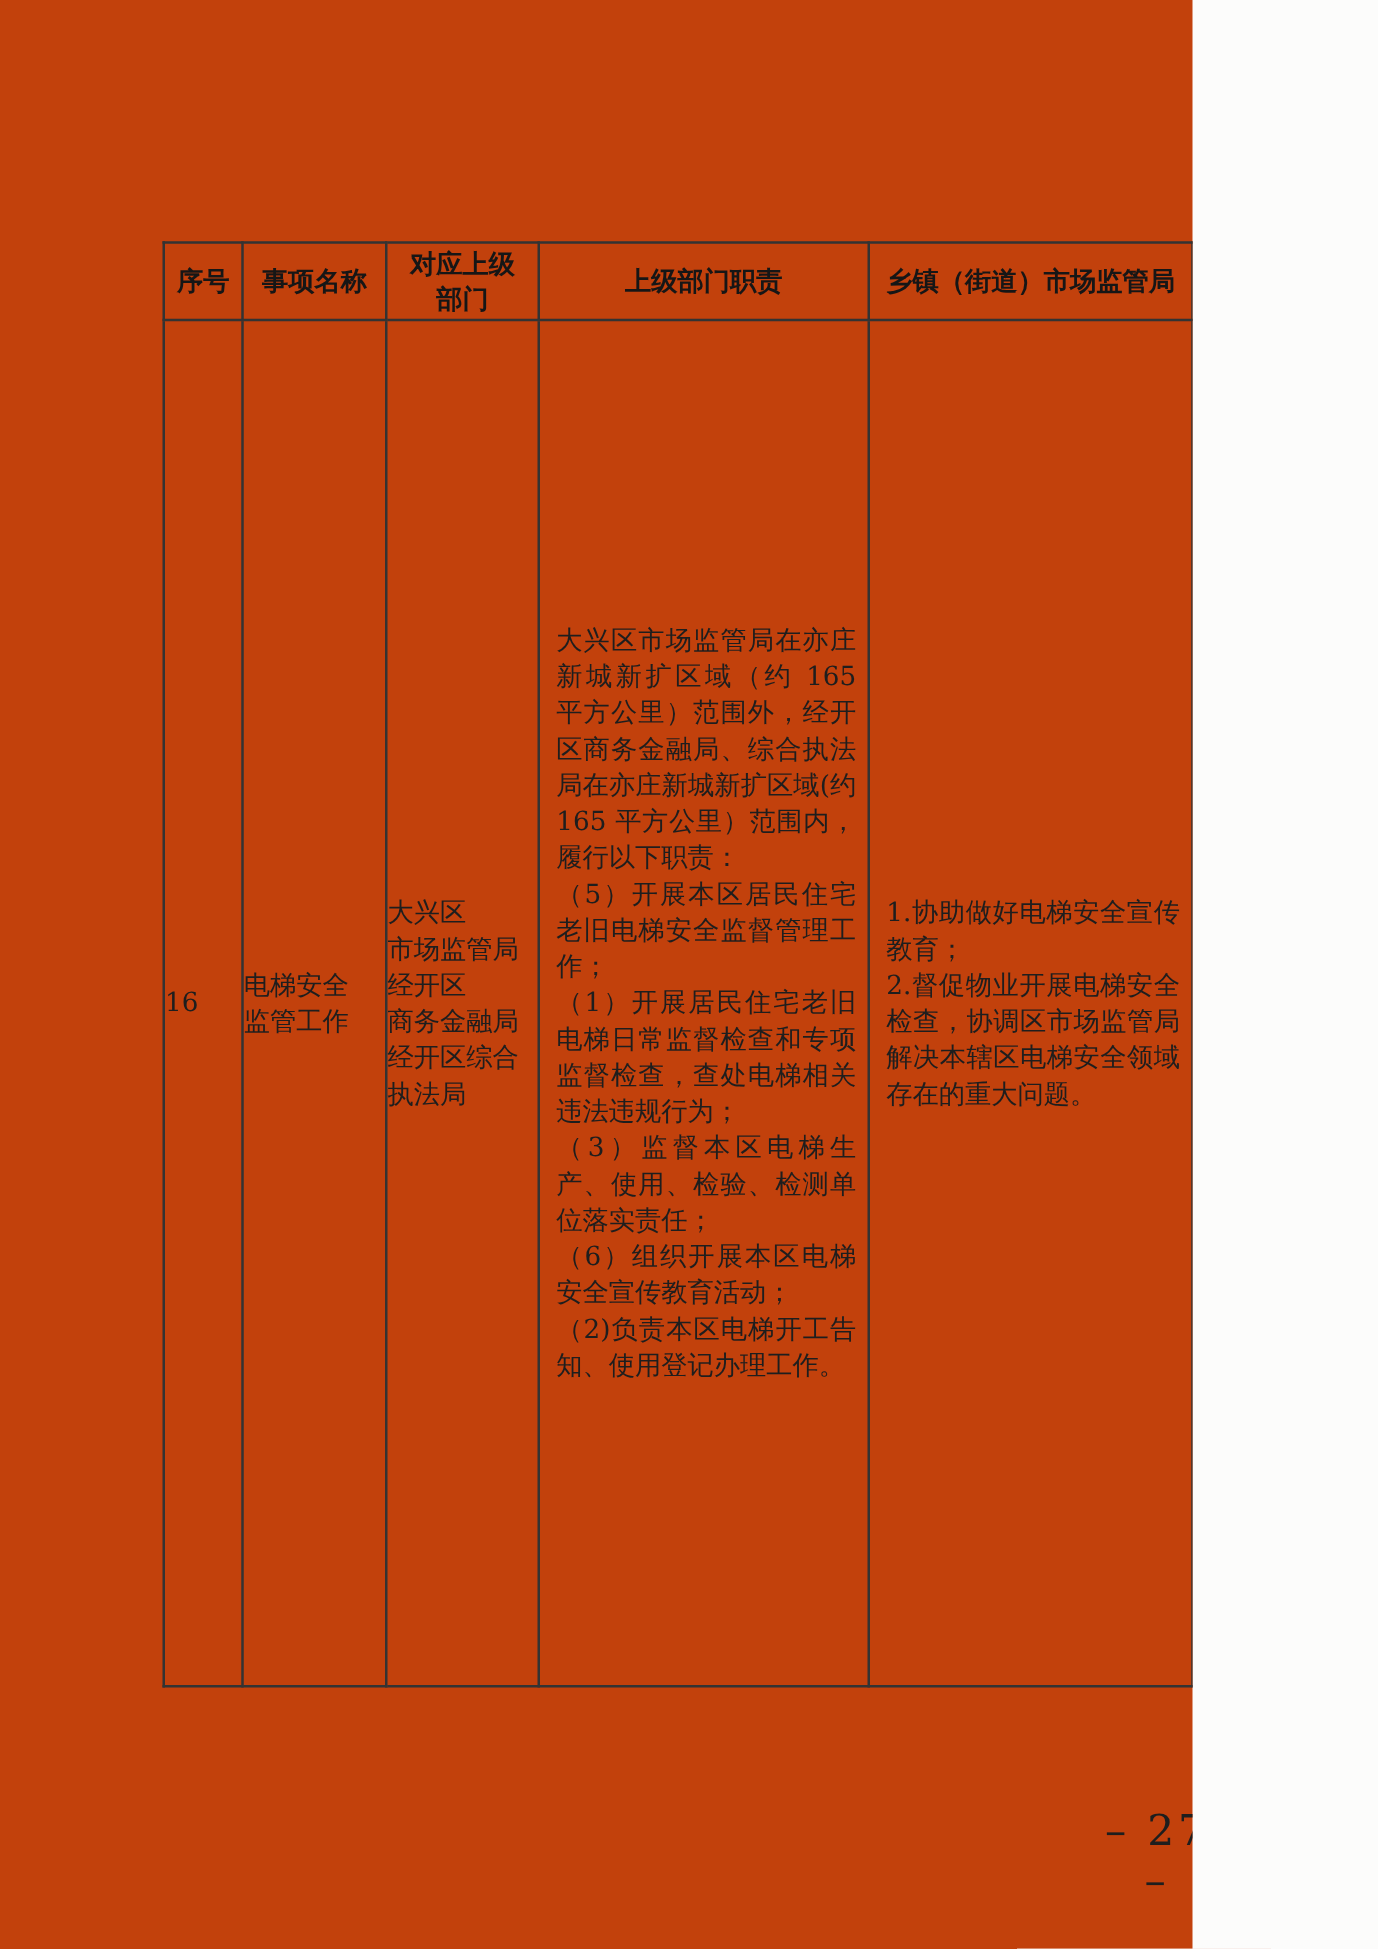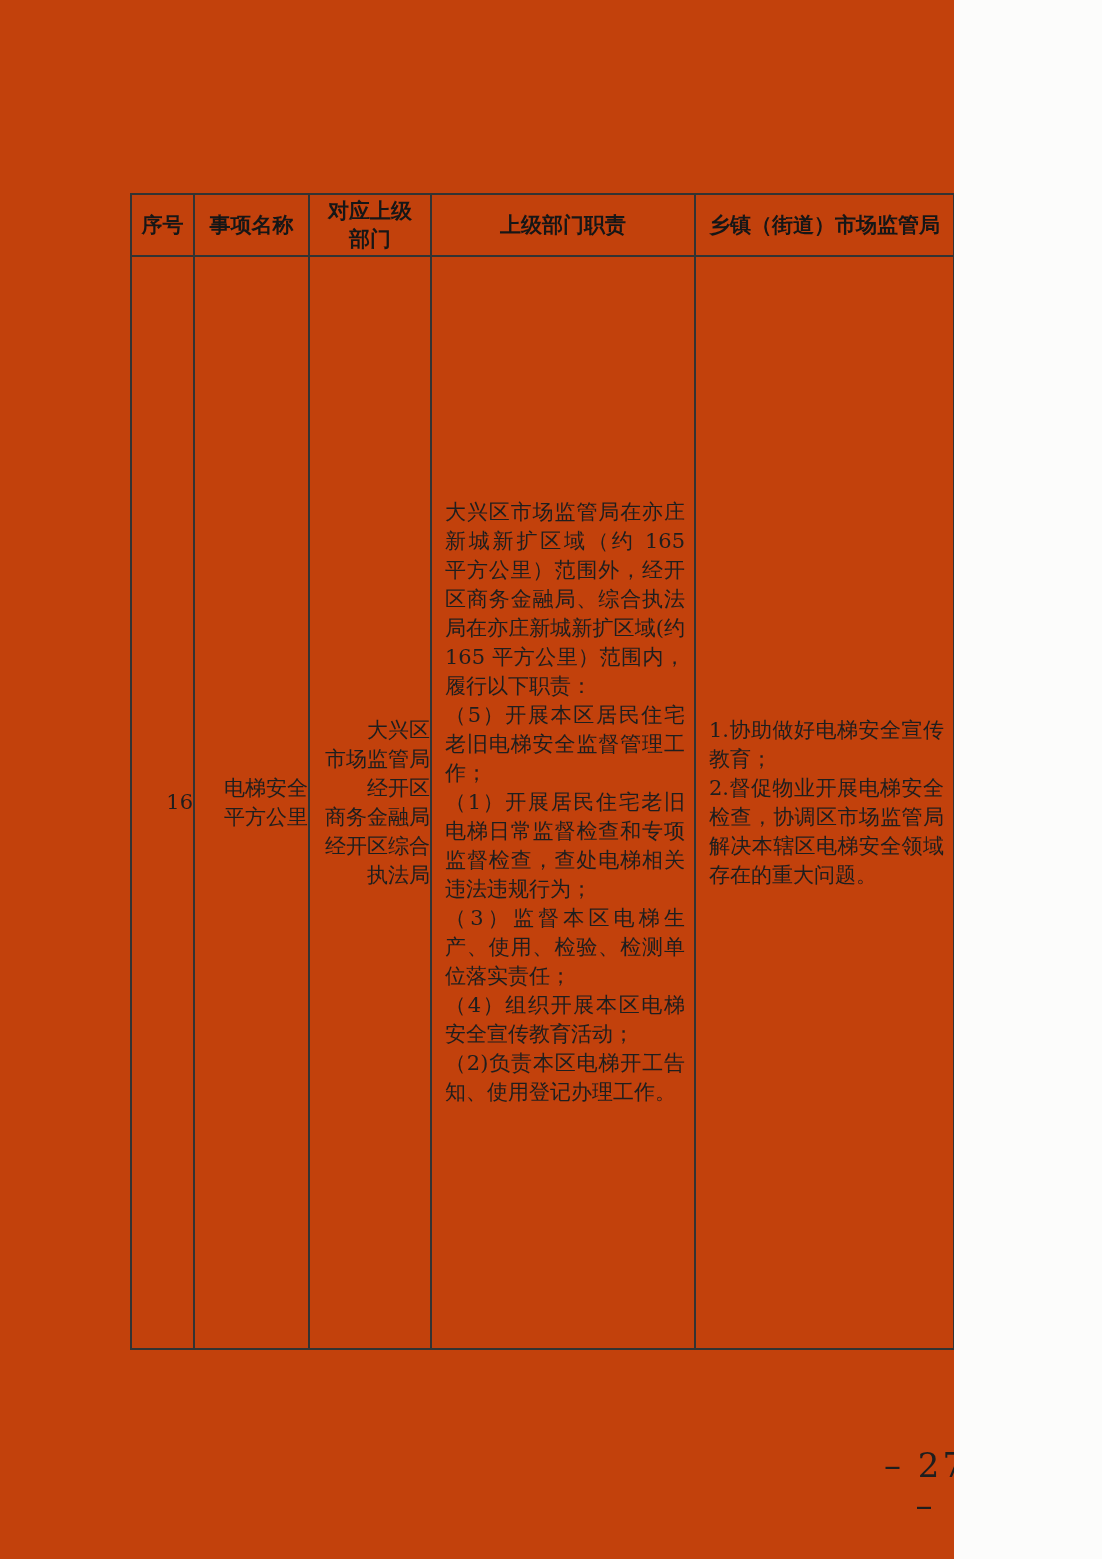--- a/index.html
+++ b/index.html
@@ -40,21 +40,21 @@
     height: 62px;
     color: #161616;
   }
   .resp-table tbody td {
     height: 1093px;
     vertical-align: middle;
     font-size: 21px;
     line-height: 29px;
   }
   .pre { white-space: pre-line; margin-top: 40px; }
-  .center { text-align: right; }
+  .center { text-align: left; }
   td.cell-duties { padding: 0 9px 0 13px; }
   td.cell-duties p {
     margin: 0;
     text-align: justify;
     text-justify: inter-character;
     text-align-last: left;
   }
   .page-number {
     position: absolute;
     left: 878px;
@@ -87,33 +87,33 @@
         <th class="pre">对应上级
 部门</th>
         <th>上级部门职责</th>
         <th>乡镇（街道）市场监管局</th>
       </tr>
     </thead>
     <tbody>
       <tr>
         <td class="center">16</td>
         <td class="pre center">电梯安全
-平方公里</td>
+监管工作</td>
         <td class="pre center">大兴区
 市场监管局
 经开区
 商务金融局
 经开区综合
 执法局</td>
         <td class="cell-duties">
           <p>大兴区市场监管局在亦庄新城新扩区域（约 165 平方公里）范围外，经开区商务金融局、综合执法局在亦庄新城新扩区域(约 165 平方公里）范围内，履行以下职责：</p>
           <p>（5）开展本区居民住宅老旧电梯安全监督管理工作；</p>
           <p>（1）开展居民住宅老旧电梯日常监督检查和专项监督检查，查处电梯相关违法违规行为；</p>
           <p>（3）监督本区电梯生产、使用、检验、检测单位落实责任；</p>
-          <p>（4）组织开展本区电梯安全宣传教育活动；</p>
+          <p>（6）组织开展本区电梯安全宣传教育活动；</p>
           <p>（2)负责本区电梯开工告知、使用登记办理工作。</p>
         </td>
         <td class="cell-duties">
           <p>1.协助做好电梯安全宣传教育；</p>
           <p>2.督促物业开展电梯安全检查，协调区市场监管局解决本辖区电梯安全领域存在的重大问题。</p>
         </td>
       </tr>
     </tbody>
   </table>
 

